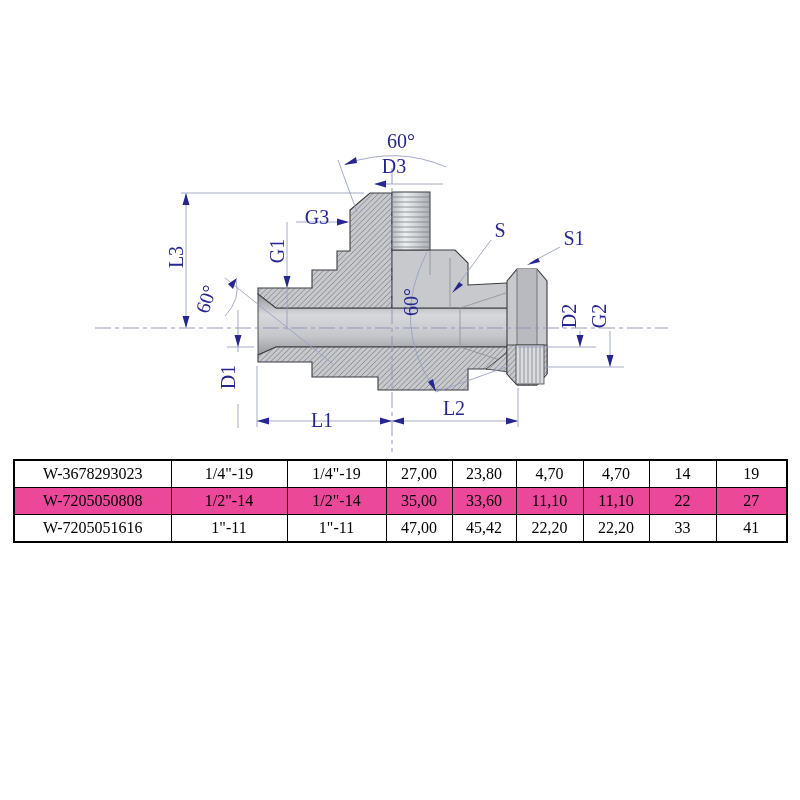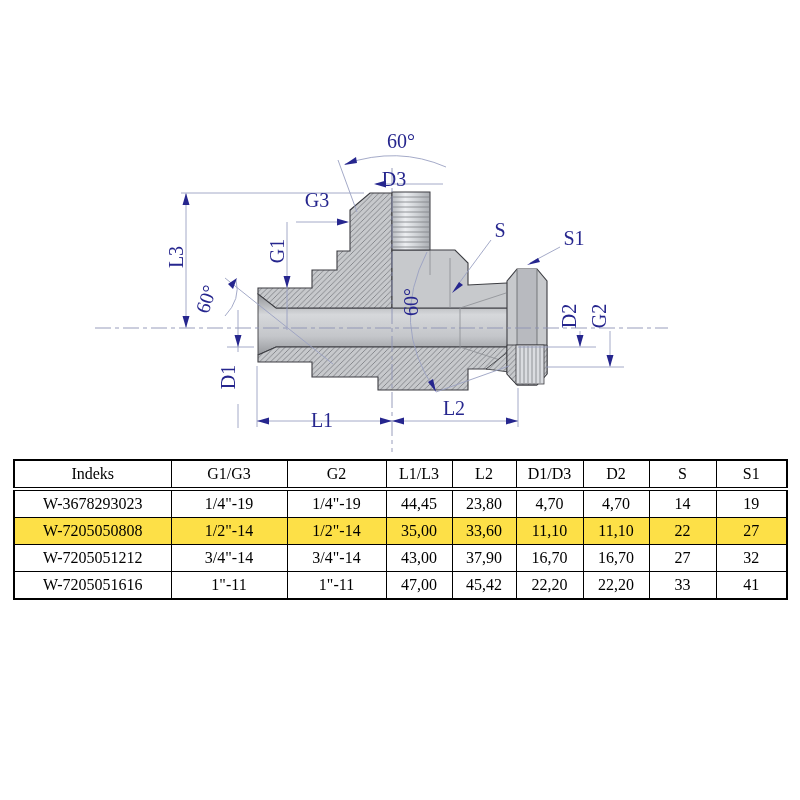--- a/index.html
+++ b/index.html
@@ -122,22 +122,22 @@
       <polygon points="610,367 606.5,355 613.5,355"></polygon>
       <polygon points="436,392 428,382 433,379"></polygon>
       <polygon points="257,421 269,417.5 269,424.5"></polygon>
       <polygon points="392,421 380,417.5 380,424.5"></polygon>
       <polygon points="392,421 404,417.5 404,424.5"></polygon>
       <polygon points="518,421 506,417.5 506,424.5"></polygon>
     </g>
   </svg>
 
   <span class="dim-label" style="left:401px;top:141px">60°</span>
-  <span class="dim-label" style="left:394px;top:179px">D3</span>
-  <span class="dim-label" style="left:317px;top:200px">G3</span>
+  <span class="dim-label" style="left:394px;top:166px">D3</span>
+  <span class="dim-label" style="left:317px;top:217px">G3</span>
   <span class="dim-label rot90" style="left:277px;top:251px">G1</span>
   <span class="dim-label rot90" style="left:176px;top:257px">L3</span>
   <span class="dim-label rot72" style="left:206px;top:299px">60°</span>
   <span class="dim-label rot90" style="left:228px;top:377px">D1</span>
   <span class="dim-label" style="left:500px;top:230px">S</span>
   <span class="dim-label" style="left:574px;top:238px">S1</span>
   <span class="dim-label rot90" style="left:569px;top:316px">D2</span>
   <span class="dim-label rot90" style="left:599px;top:316px">G2</span>
   <span class="dim-label rot90" style="left:411px;top:302px">60°</span>
   <span class="dim-label" style="left:322px;top:420px">L1</span>
@@ -149,65 +149,43 @@
         <col style="width:116px">
         <col style="width:99px">
       <col style="width:66px">
         <col style="width:64px">
         <col style="width:67px">
       <col style="width:66px">
         <col style="width:67px">
         <col style="width:71px">
     </colgroup>
     <thead>
-      <tr class="cols">
-        <th>Indeks</th>
-        <th>G1/G3</th>
-        <th>G2</th>
-        <th>L1/L3</th>
-        <th>L2</th>
-        <th>D1/D3</th>
-        <th>D2</th>
-        <th>S</th>
-        <th>S1</th>
-      </tr>
     </thead>
     <tbody>
         <tr>
           <td>W-3678293023</td>
           <td>1/4"-19</td>
           <td>1/4"-19</td>
-          <td>44,45</td>
+          <td>27,00</td>
           <td>23,80</td>
           <td>4,70</td>
           <td>4,70</td>
           <td>14</td>
           <td>19</td>
         </tr>
-        <tr style="background: #fde047;">
+        <tr style="background: #ec4899;">
           <td>W-7205050808</td>
           <td>1/2"-14</td>
           <td>1/2"-14</td>
           <td>35,00</td>
           <td>33,60</td>
           <td>11,10</td>
           <td>11,10</td>
           <td>22</td>
           <td>27</td>
-        </tr>
-        <tr>
-          <td>W-7205051212</td>
-          <td>3/4"-14</td>
-          <td>3/4"-14</td>
-          <td>43,00</td>
-          <td>37,90</td>
-          <td>16,70</td>
-          <td>16,70</td>
-          <td>27</td>
-          <td>32</td>
         </tr>
         <tr>
           <td>W-7205051616</td>
           <td>1"-11</td>
           <td>1"-11</td>
           <td>47,00</td>
           <td>45,42</td>
           <td>22,20</td>
           <td>22,20</td>
           <td>33</td>

